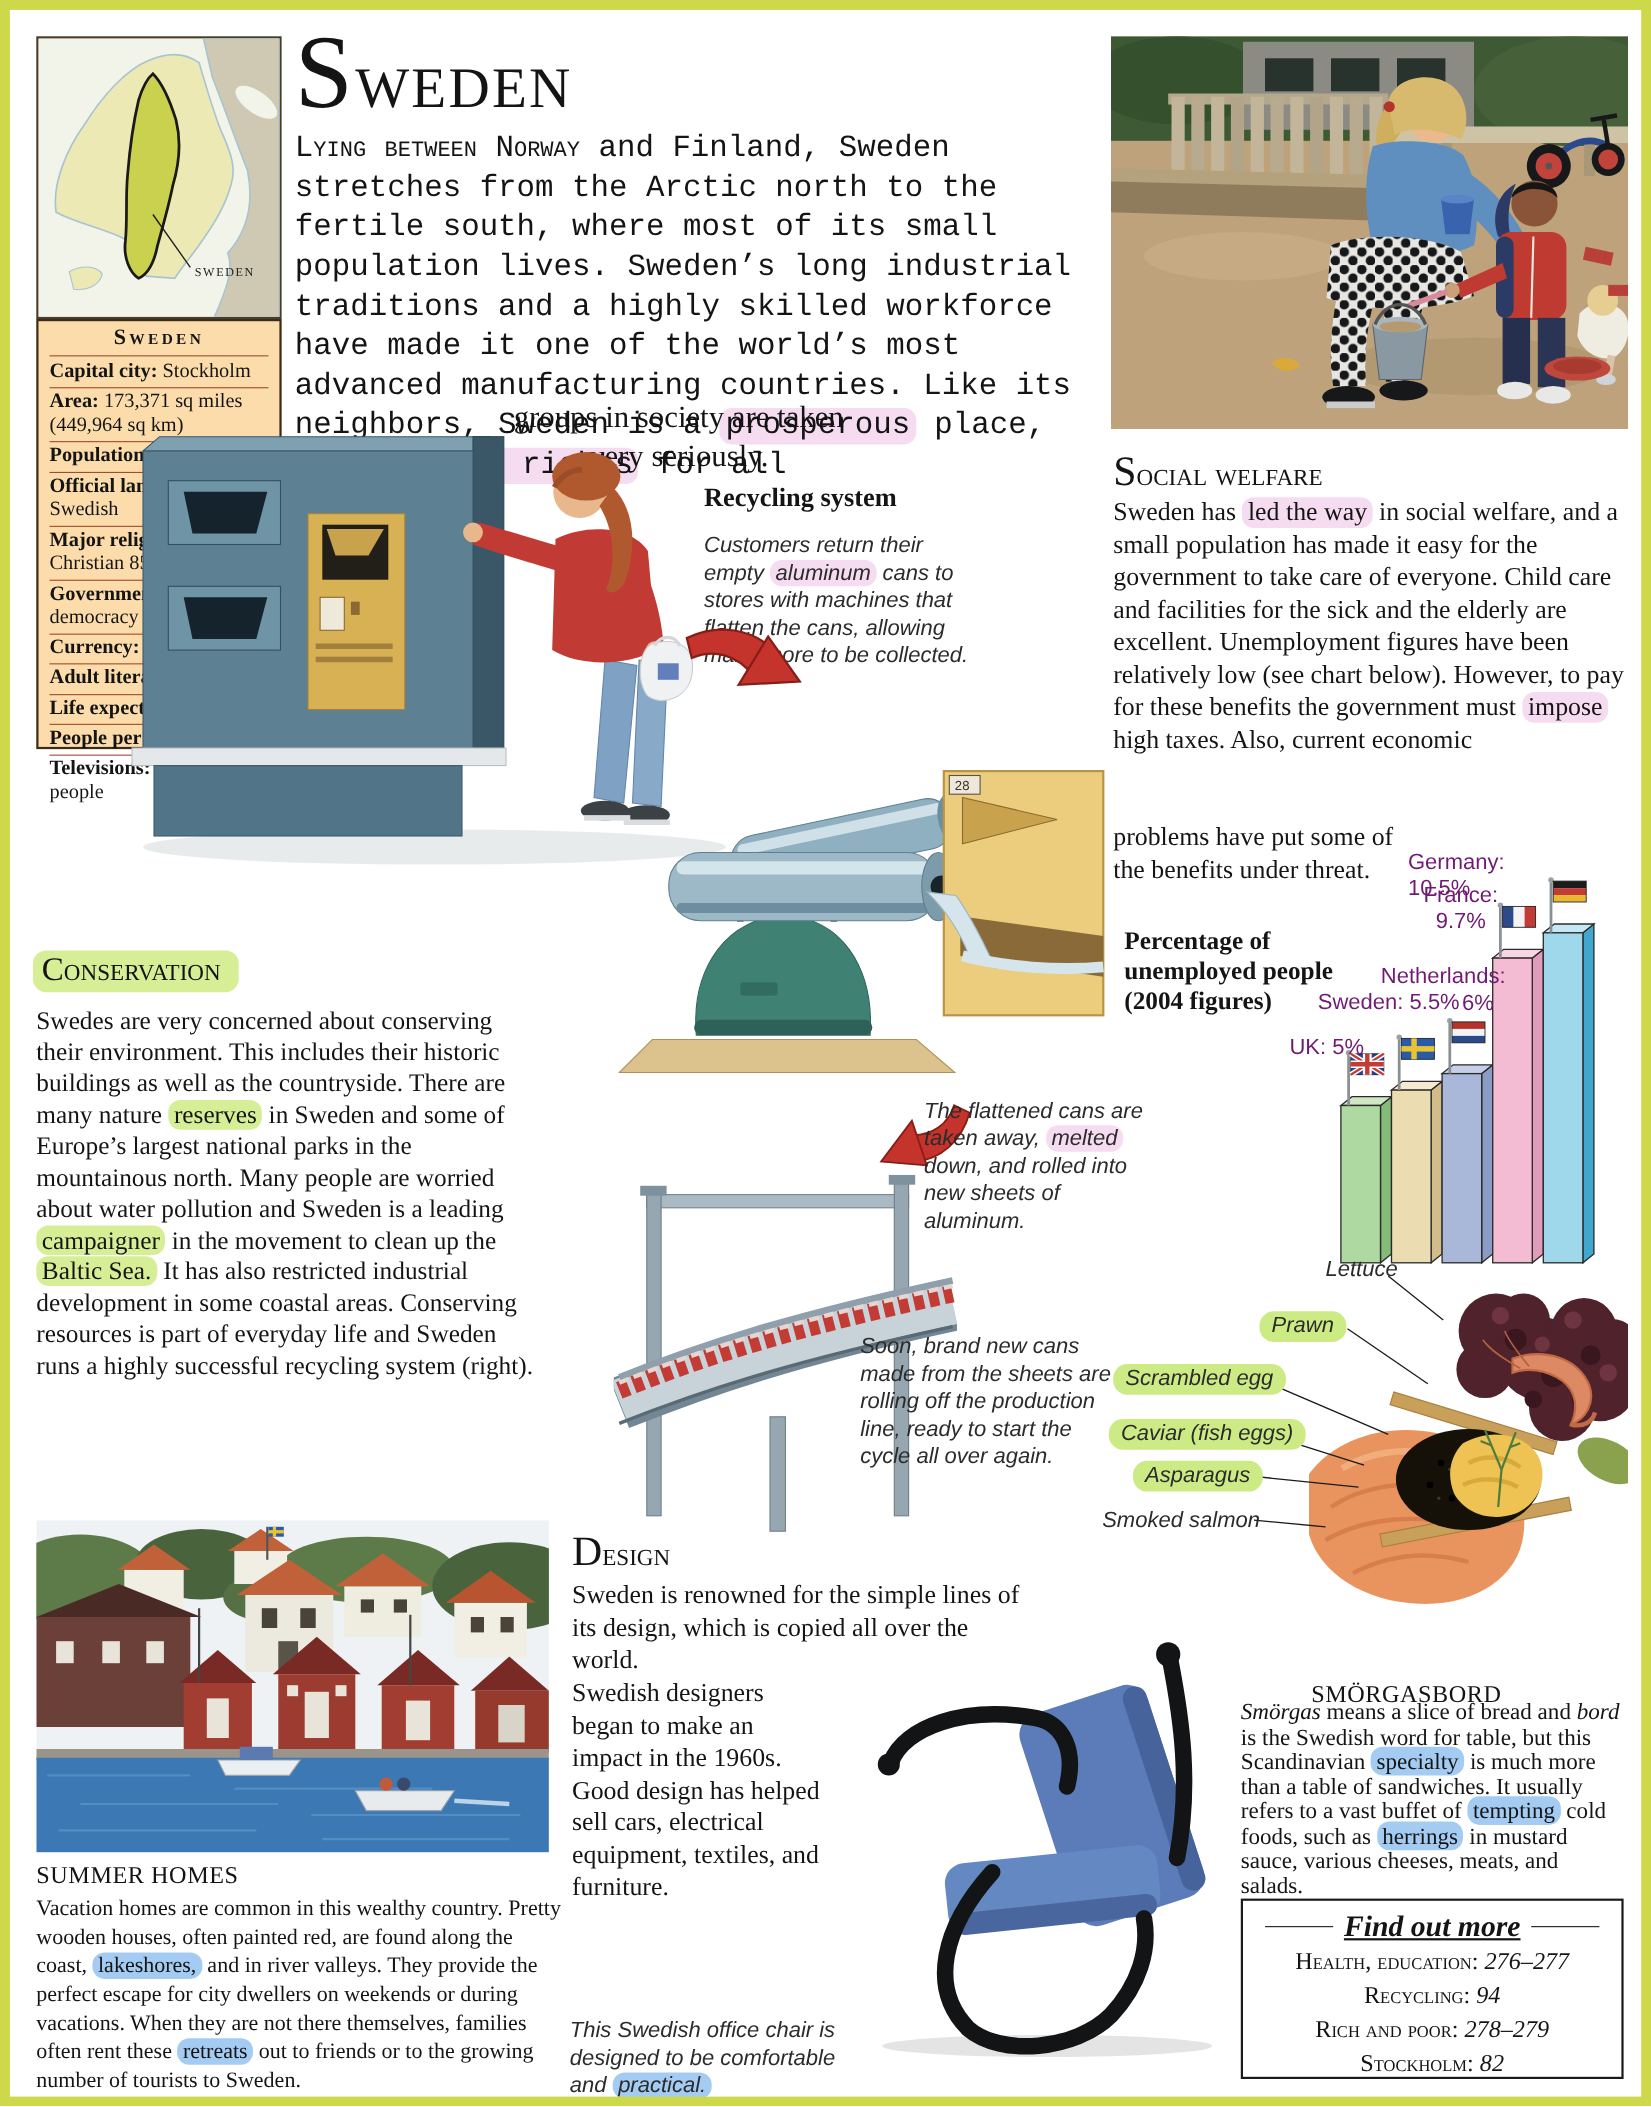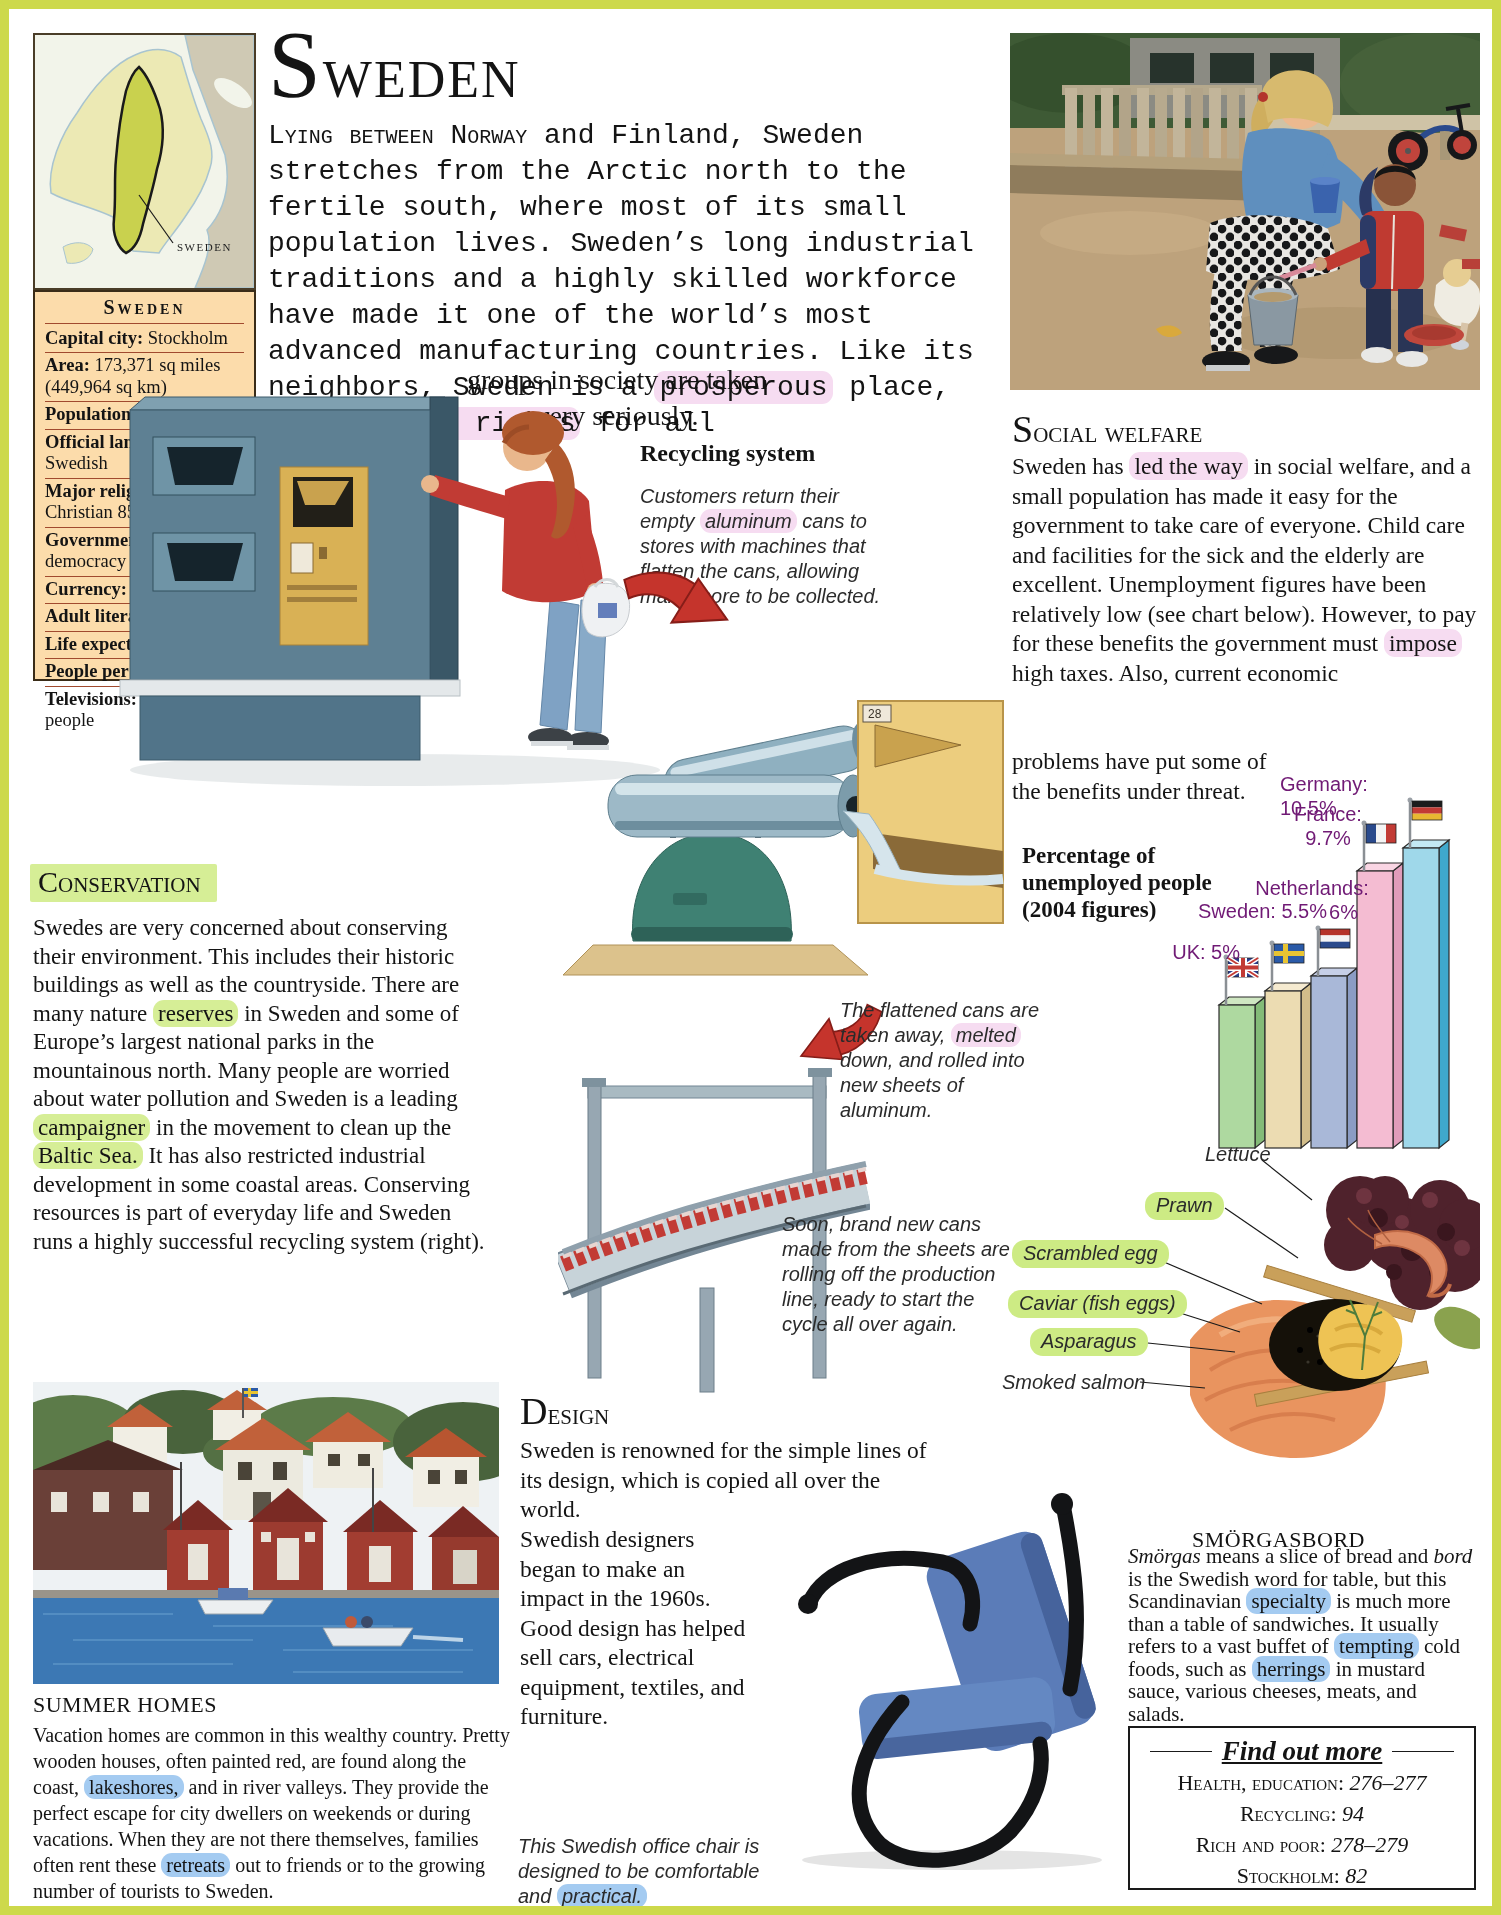--- a/index.html
+++ b/index.html
@@ -33,21 +33,21 @@
   .sec-head{font-variant:small-caps;font-size:30px;line-height:34px;}
   .sec-head::first-letter{font-size:38px;}
 
   #recycle-head{left:640px;top:440px;font-size:24px;font-weight:bold;}
   .cap{font-family:"Liberation Sans",sans-serif;font-style:italic;font-size:20px;line-height:25px;color:#2b2b2b;}
   #cap1{left:640px;top:484px;width:245px;}
   #cap2{left:840px;top:998px;width:208px;}
   #cap3{left:782px;top:1212px;width:238px;}
 
   #cons-head{left:30px;top:864px;}
-  #cons-head .pill{display:inline-block;background:#d6ee96;border-radius:2px;padding:1px 16px 3px 8px;}
+  #cons-head .pill{display:inline-block;background:#d6ee96;border-radius:12px;padding:1px 16px 3px 8px;}
   #cons-body{left:33px;top:914px;width:458px;font-size:23px;line-height:28.5px;}
 
   #homes-head{left:33px;top:1692px;font-size:22px;letter-spacing:0.5px;}
   #homes-body{left:33px;top:1722px;width:480px;font-size:20px;line-height:26px;}
 
   #social-head{left:1012px;top:412px;}
   #social-body{left:1012px;top:452px;width:465px;font-size:23.5px;line-height:29.5px;}
   #social-cont{left:1012px;top:747px;width:255px;font-size:23.5px;line-height:29.5px;}
 
   #chart-label{left:1022px;top:842px;width:218px;font-weight:bold;font-size:23px;line-height:27px;}

